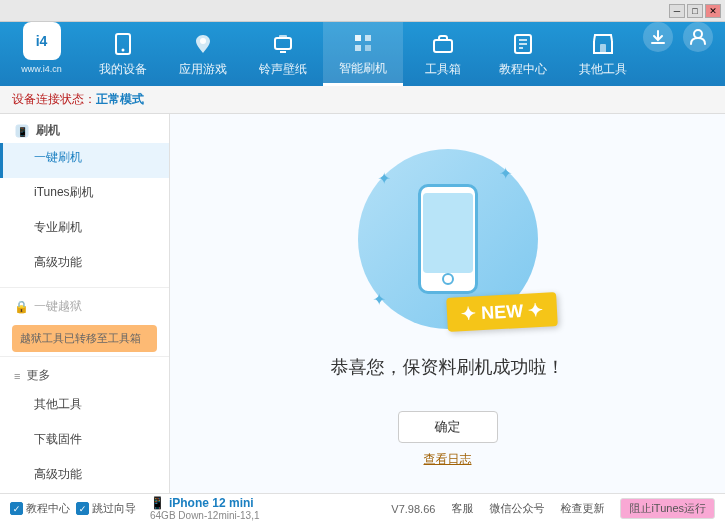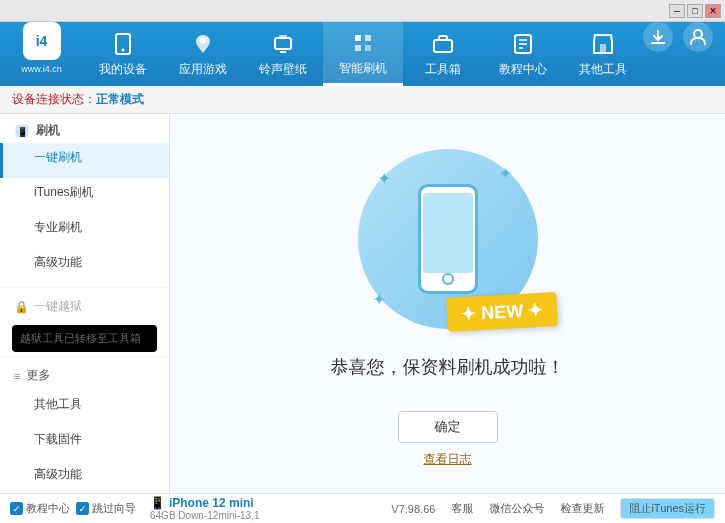--- a/index.html
+++ b/index.html
@@ -157,21 +157,21 @@
     }
     .sidebar-disabled-icon {
       width: 16px; height: 16px;
       margin-right: 4px;
       color: #bbb;
       font-size: 12px;
       display: flex; align-items: center; justify-content: center;
     }
     .jailbreak-notice {
       margin: 4px 12px;
-      background: #000000;
+      background: #fdba74;
       border-radius: 4px;
       padding: 6px 8px;
       font-size: 11px;
       color: #666;
       line-height: 1.4;
     }
     .sidebar-divider {
       height: 1px;
       background: #eee;
       margin: 4px 0;
@@ -344,21 +344,21 @@
       display: flex;
       align-items: center;
       gap: 16px;
       font-size: 11px;
       color: #666;
     }
     .bottom-link { cursor: pointer; color: #555; }
     .stop-btn {
       padding: 2px 8px;
       border: 1px solid #ddd;
-      background: #7dd3fc;
+      background: #f9a8d4;
       border-radius: 3px;
       font-size: 11px;
       cursor: pointer;
       color: #555;
     }
   </style>
 </head>
 <body>
 
 <div class="title-bar">

